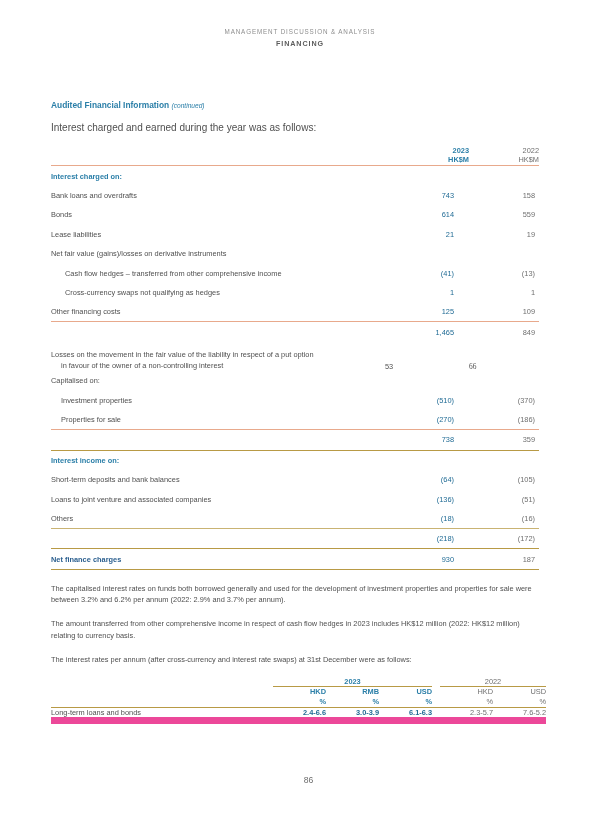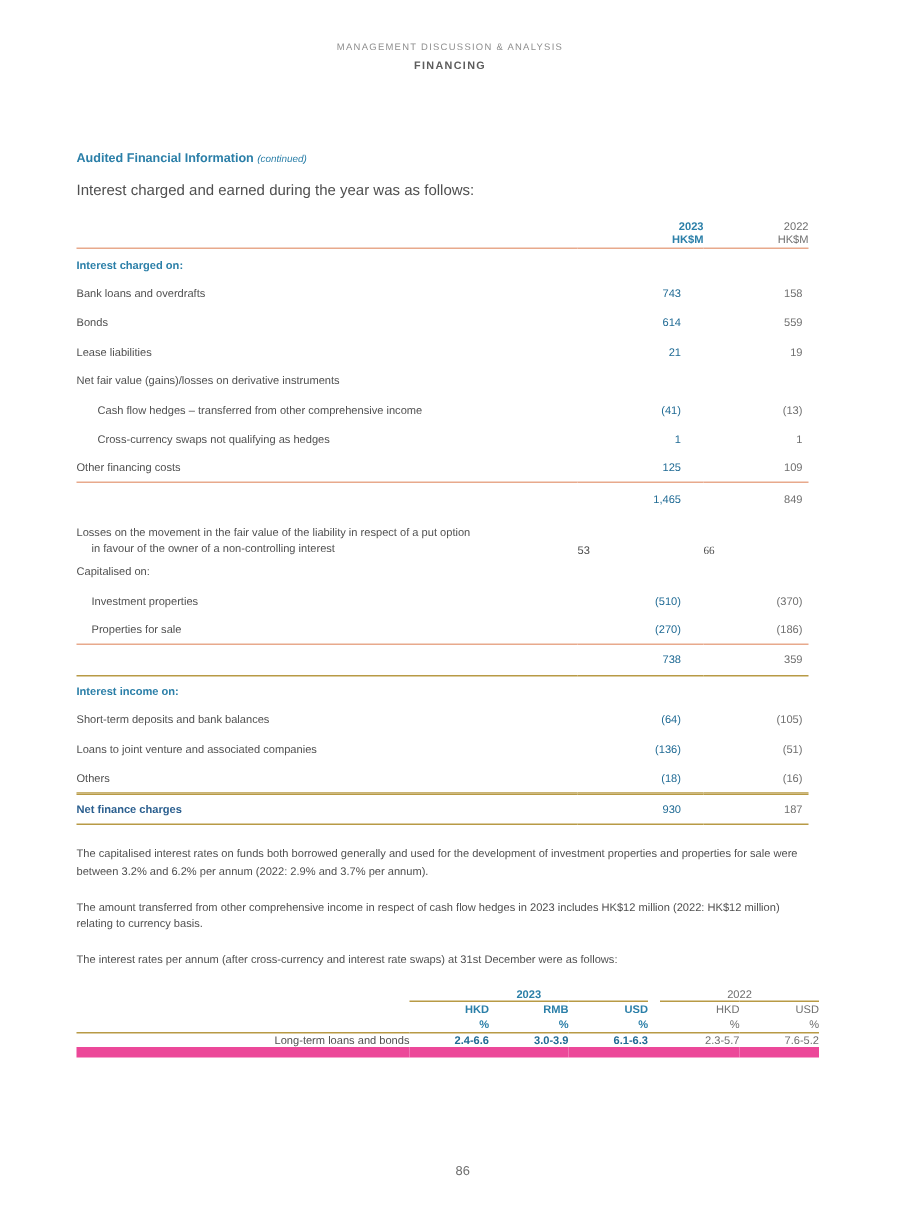--- a/index.html
+++ b/index.html
@@ -180,21 +180,21 @@
   .rt-val.y1 { color: #1f6a94; font-weight: bold; }
   .rt-val.y2 { color: #6f6f6f; margin-top: 46px; }
   .rt-lbl {
     text-align: left;
     color: #4f4f4f;
     padding-top: 5px;
     padding-bottom: 5px;
   }
 
   .bd-top-gold { border-top: 1px solid #b89a45; }
-  .bd-bot-gold { border-bottom: 7px solid #ec4899; text-align: right; }
+  .bd-bot-gold { border-bottom: 7px solid #ec4899; }
 
   
   .pagenum {
     position: absolute;
     left: 17px;
     right: 0;
     top: 775px;
     text-align: center;
     font-size: 8.6px;
     color: #6d6d6d;
@@ -354,20 +354,25 @@
         <tr class="r">
           <td class="lbl">Others</td>
           <td class="v1">(18)</td>
           <td class="v2">(16)</td>
         </tr>
 
         <tr class="rule-gold-thin ruleblock">
             <td colspan="3"></td>
           </tr>
 
+        <tr class="r">
+          <td class="lbl"></td>
+          <td class="v1">(218)</td>
+          <td class="v2">(172)</td>
+        </tr>
 
         <tr class="rule-gold ruleblock">
             <td colspan="3"></td>
           </tr>
 
         <tr class="r">
           <td class="lbl strong-lbl">Net finance charges</td>
           <td class="v1">930</td>
           <td class="v2">187</td>
         </tr>

